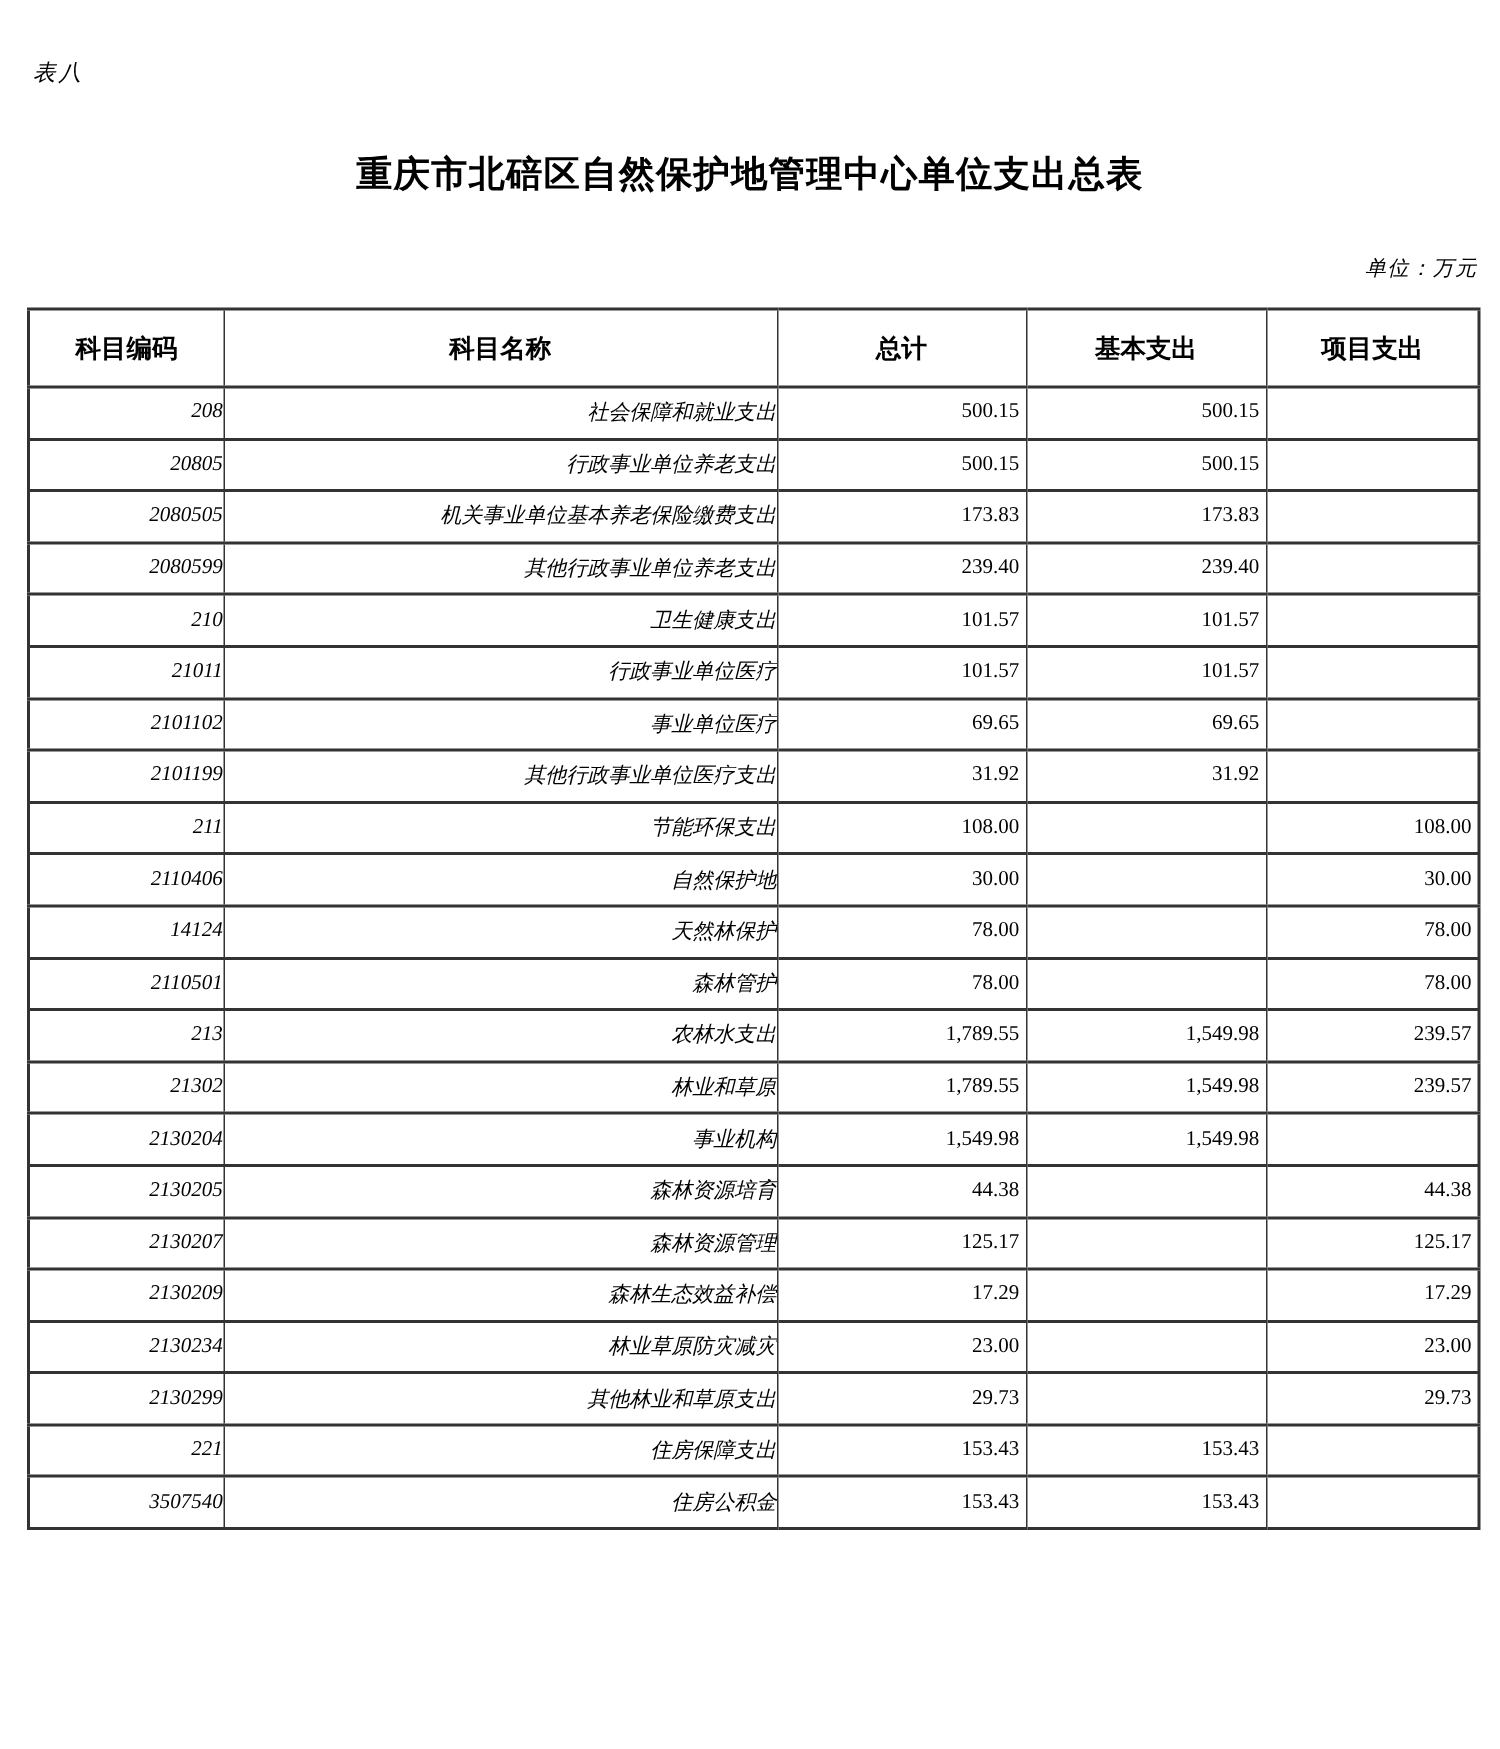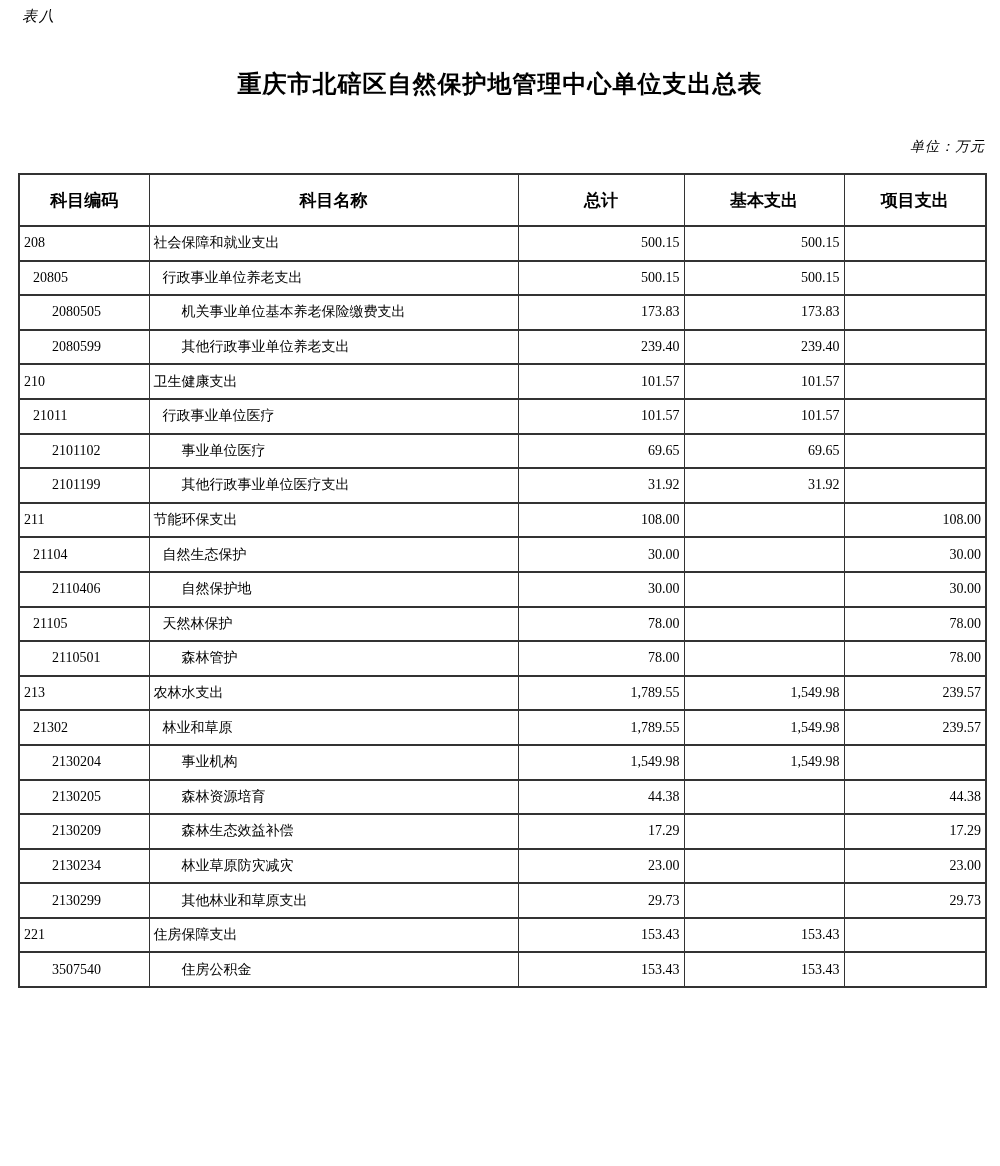--- a/index.html
+++ b/index.html
@@ -13,20 +13,21 @@
     background: var(--bg-color);
     font-family: "Liberation Serif", "DejaVu Serif", serif;
     color: var(--text-color);
   }
   .page {
     position: relative;
     width: 1000px;
     height: 1013px;
     background: var(--bg-color);
     overflow: hidden;
+    margin-top: 32px;
   }
   .table-label {
     position: absolute;
     left: 22px;
     top: 7px;
     font-size: 15px;
     font-style: italic;
     letter-spacing: 2px;
   }
   .page-title {
@@ -67,21 +68,21 @@
     white-space: nowrap;
   }
   table.expenditure thead tr { height: 52px; padding-left: 47px; }
   table.expenditure tbody tr { height: 34.6px; }
   table.expenditure th {
     font-size: 17px;
     font-weight: bold;
     text-align: center;
   }
   td.center { text-align: center; }
-  td.left   { text-align: left; }
+  td.left   { text-align: right; font-style: italic; }
   td.num    { text-align: right; padding-right: 4px; }
   td.ind1 { padding-left: 4px; }
   td.ind2 { padding-left: 13px; }
   td.ind3 { padding-left: 32px; }
 </style>
 </head>
 <body>
 
 <div class="page">
 
@@ -166,35 +167,28 @@
           <td class="num"></td>
         </tr>
         <tr>
           <td class="left ind1">211</td>
           <td class="left ind1">节能环保支出</td>
           <td class="num">108.00</td>
           <td class="num"></td>
           <td class="num">108.00</td>
         </tr>
         <tr>
-          <td class="left ind2">21104</td>
-          <td class="left ind2">自然生态保护</td>
-          <td class="num">30.00</td>
-          <td class="num"></td>
-          <td class="num">30.00</td>
-        </tr>
-        <tr>
           <td class="left ind3">2110406</td>
           <td class="left ind3">自然保护地</td>
           <td class="num">30.00</td>
           <td class="num"></td>
           <td class="num">30.00</td>
         </tr>
         <tr>
-          <td class="left ind2">21105</td>
+          <td class="left ind2">14124</td>
           <td class="left ind2">天然林保护</td>
           <td class="num">78.00</td>
           <td class="num"></td>
           <td class="num">78.00</td>
         </tr>
         <tr>
           <td class="left ind3">2110501</td>
           <td class="left ind3">森林管护</td>
           <td class="num">78.00</td>
           <td class="num"></td>
@@ -222,20 +216,27 @@
           <td class="num"></td>
         </tr>
         <tr>
           <td class="left ind3">2130205</td>
           <td class="left ind3">森林资源培育</td>
           <td class="num">44.38</td>
           <td class="num"></td>
           <td class="num">44.38</td>
         </tr>
         <tr>
+          <td class="left ind3">2130207</td>
+          <td class="left ind3">森林资源管理</td>
+          <td class="num">125.17</td>
+          <td class="num"></td>
+          <td class="num">125.17</td>
+        </tr>
+        <tr>
           <td class="left ind3">2130209</td>
           <td class="left ind3">森林生态效益补偿</td>
           <td class="num">17.29</td>
           <td class="num"></td>
           <td class="num">17.29</td>
         </tr>
         <tr>
           <td class="left ind3">2130234</td>
           <td class="left ind3">林业草原防灾减灾</td>
           <td class="num">23.00</td>

